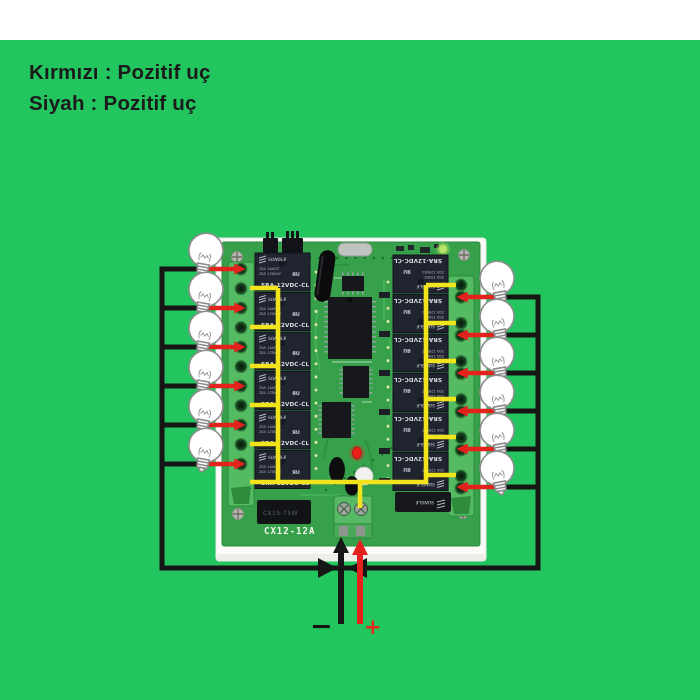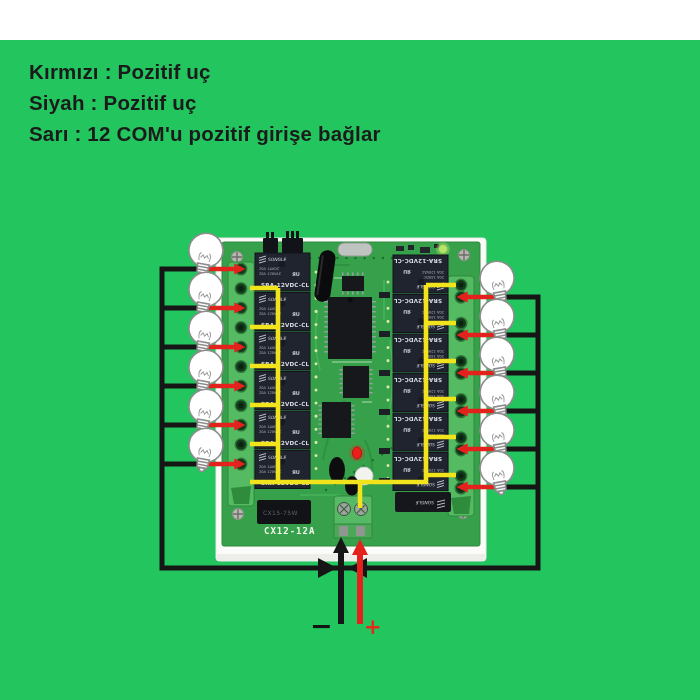--- a/index.html
+++ b/index.html
@@ -29,21 +29,20 @@
   .bulb-fila{stroke:#9a9a9a;stroke-width:1;fill:none;}
 </style>
 </head>
 <body>
 
 <div class="stage">
 
   <div class="caption">
     <div>Kırmızı : Pozitif uç</div>
     <div>Siyah : Pozitif uç</div>
-    <div>Sarı : 12 COM'u pozitif girişe bağlar</div>
   </div>
 
   <svg width="700" height="700" viewBox="0 0 700 700">
     <defs>
       <marker id="arrRed" viewBox="0 0 10 10" refX="7" refY="5" markerWidth="2.4" markerHeight="2.4" orient="auto">
         <path d="M0 0 L10 5 L0 10 Z" fill="#e4221d"></path>
       </marker>
       <g id="bulbshape">
         <circle class="bulb-glass" cx="0" cy="-17" r="17"></circle>
         <path class="bulb-fila" d="M-5 -6 Q-7 -12 -4 -14 M5 -6 Q7 -12 4 -14 M-4 -9 L-2 -12 L0 -9 L2 -12 L4 -9"></path>

